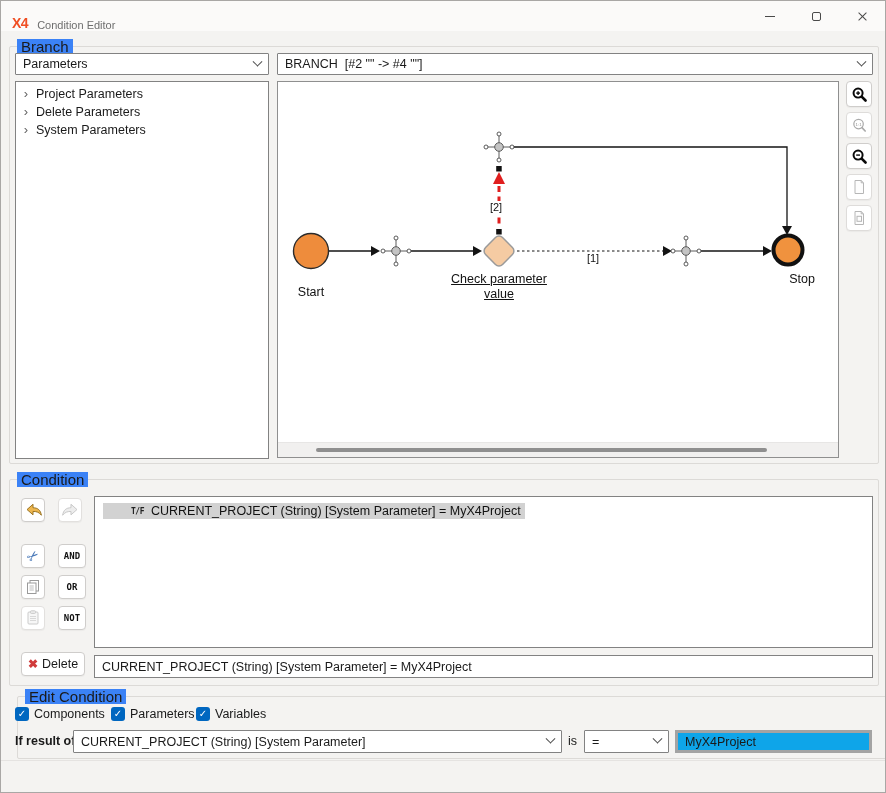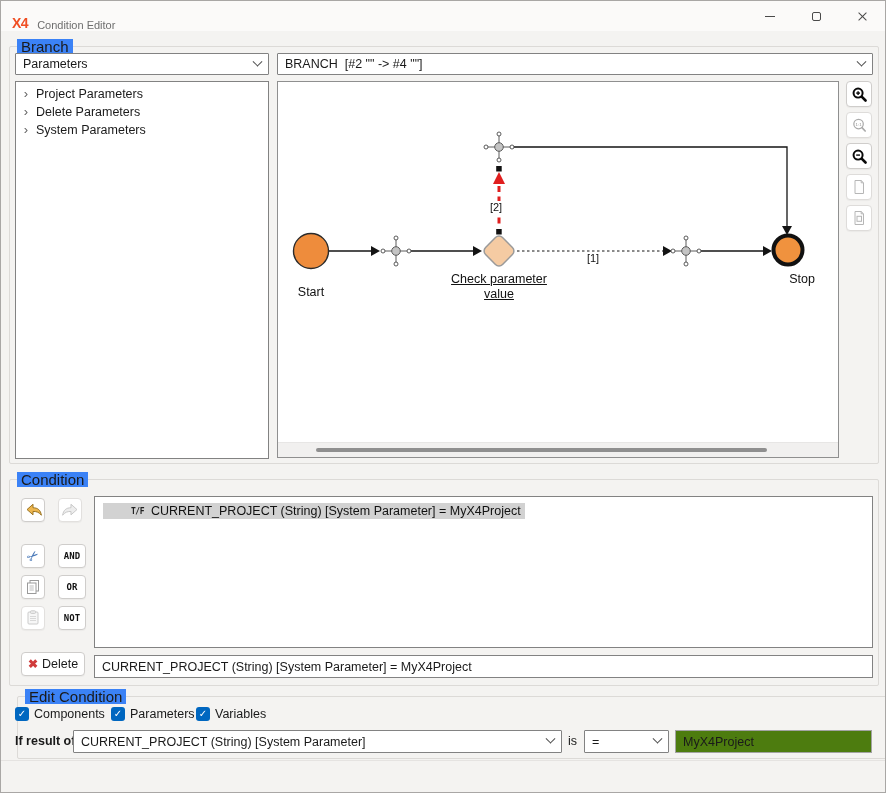--- a/index.html
+++ b/index.html
@@ -20,21 +20,21 @@
   .close-glyph{position:relative;width:11px;height:11px;}
   .close-glyph::before,.close-glyph::after{content:"";position:absolute;left:5px;top:0;width:1px;height:11px;background:#4a4a4a;}
   .close-glyph::before{transform:rotate(45deg);} .close-glyph::after{transform:rotate(-45deg);}
   
   .groupbox{position:absolute;border:1px solid #dcdad7;border-radius:2px;}
   .group-label{position:absolute;top:-8px;left:7px;background:#3b82f6;padding:0 4px;font-size:15px;color:#1a1a1a;line-height:15px;}
   
   .combo{position:absolute;height:22px;background:#fff;border:1px solid #828282;border-radius:1px;display:flex;align-items:center;padding:0 7px;font-size:12.5px;}
   .combo-value{flex:1;white-space:pre;overflow:hidden;}
   .chev{width:7px;height:7px;border-right:1.3px solid #4c4c4c;border-bottom:1.3px solid #4c4c4c;transform:rotate(45deg) translate(-2px,-2px);flex:none;}
-  .textbox{position:absolute;height:22px;background:#4d7c0f;border:1px solid #a3a3a3;font-size:12.5px;padding:0 7px;font-family:"Liberation Sans",sans-serif;color:#1a1a1a;}
+  .textbox{position:absolute;height:22px;background:#0ea5e9;border:3px solid #a3a3a3;font-size:12.5px;padding:0 7px;font-family:"Liberation Sans",sans-serif;color:#1a1a1a;}
   
   .tree{position:absolute;left:14px;top:80px;width:254px;height:378px;background:#fff;border:1px solid #828282;padding-top:3px;}
   .tree-row{display:flex;align-items:center;height:18px;font-size:12.5px;cursor:default;}
   .tree-chev{width:20px;text-align:center;color:#636363;font-size:13px;line-height:16px;}
   
   .canvas{position:absolute;left:276px;top:80px;width:562px;height:377px;background:#fff;border:1px solid #8f8f8f;}
   .canvas svg{position:absolute;left:0;top:0;}
   .node-label{position:absolute;transform:translateX(-50%);text-align:center;font-size:12.5px;color:#111;line-height:15px;pointer-events:none;}
   .edge-label{position:absolute;transform:translateX(-50%);font-size:11px;color:#111;background:#fff;padding:0 1px;pointer-events:none;}
   .hscroll{position:absolute;left:0;bottom:0;width:100%;height:15px;background:#f1f0ef;border-top:1px solid #e7e6e5;}

